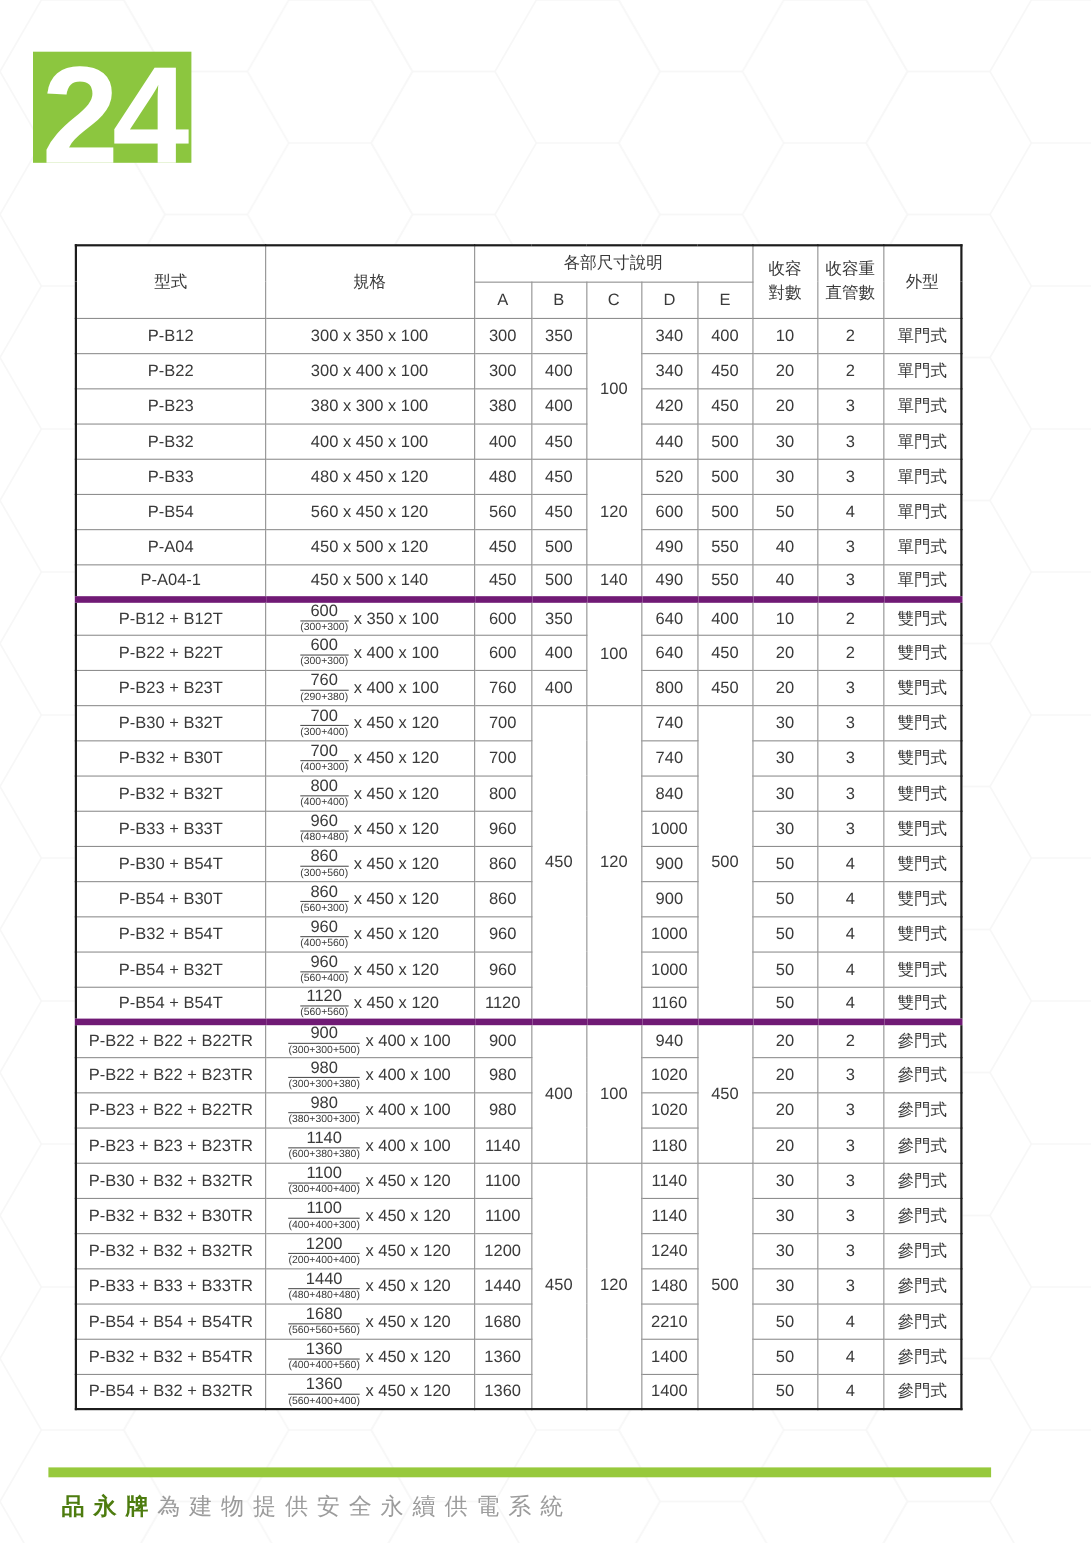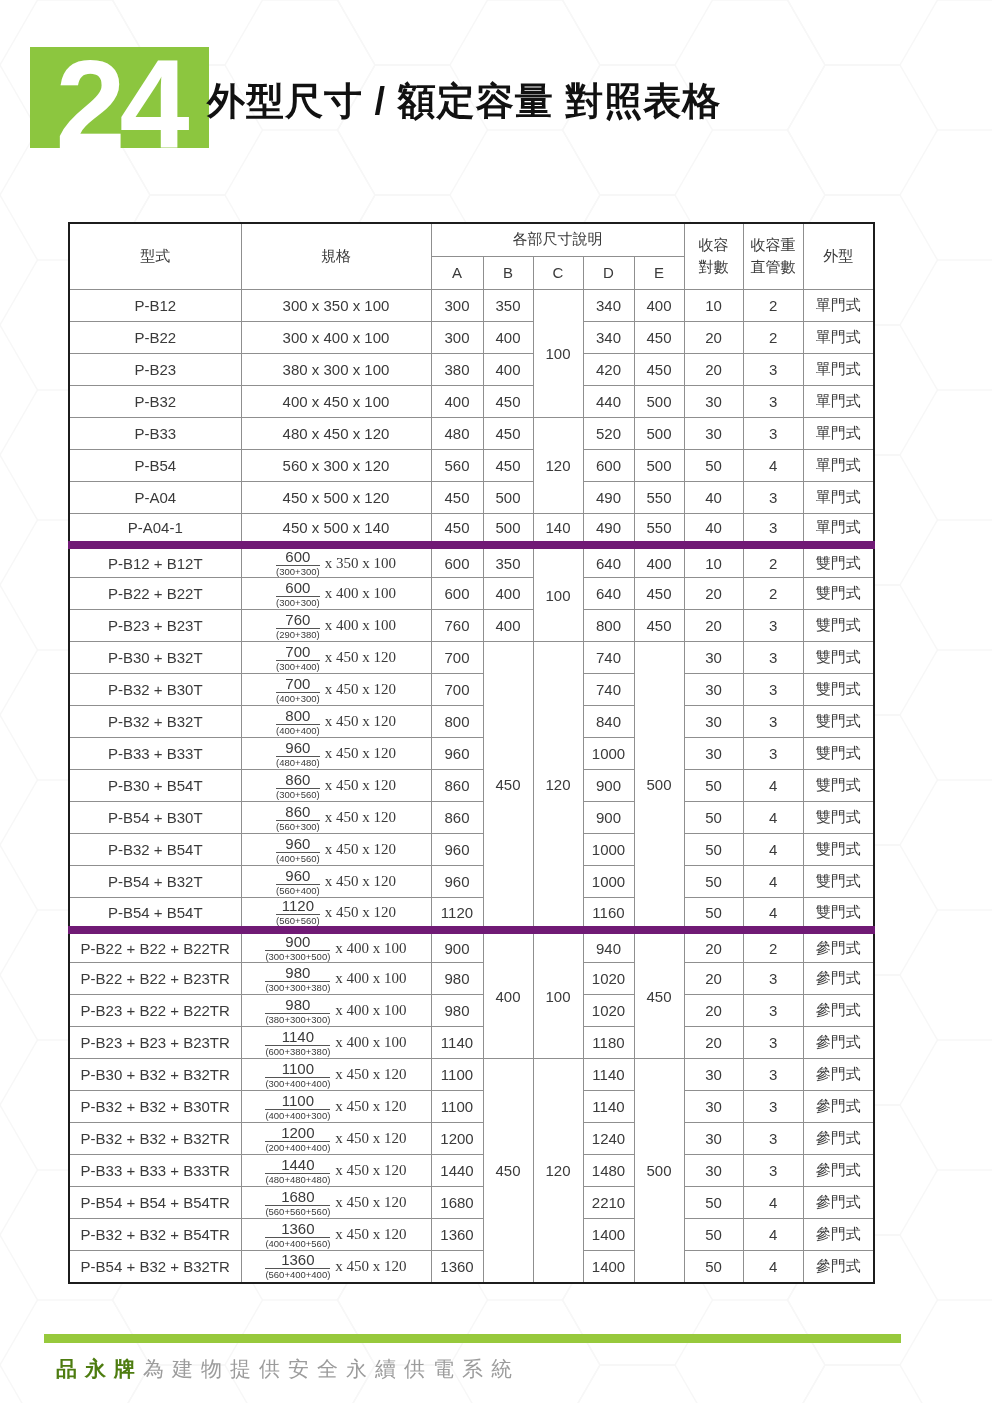--- a/index.html
+++ b/index.html
@@ -13,21 +13,21 @@
   .hexbg {
     position: absolute; left: 0; top: 0;
     width: 992px; height: 1403px;
     z-index: 0;
   }
   .content { position: absolute; inset: 0; z-index: 1; }
 
   
   .badge {
     position: absolute; left: 30px; top: 47px;
-    width: 179px; height: 101px;
+    width: 144px; height: 101px;
     background: #8CC63F;
     overflow: hidden;
     text-align: center;
   }
   .badge span {
     color: #ffffff;
     font-size: 126px;
     font-weight: 800;
     letter-spacing: -6px;
     line-height: 116px;
@@ -54,30 +54,30 @@
   table.spec th, table.spec td {
     border: 1px solid #8f8f8f;
     text-align: center;
     vertical-align: middle;
     font-size: 15px;
     font-weight: 400;
     padding: 0;
   }
   thead tr { height: 33px; }
   tbody tr { height: 32px; }
-  tbody tr.section-start td { border-top: 8px solid #701a75; }
+  tbody tr.section-start td { border-top: 6px solid #701a75; }
   td.model-cell { text-align: left; padding-left: 12px; white-space: nowrap; }
   td.spec-cell { white-space: nowrap; }
   .frac { display: inline-block; vertical-align: middle; text-align: center; }
   .frac .num {
     display: block; font-size: 15px; line-height: 15px;
     padding: 0 4px 1px 4px; border-bottom: 1px solid #555555;
   }
   .frac .den { display: block; font-size: 9.5px; line-height: 11px; letter-spacing: 0; }
-  .spec-rest { display: inline-block; vertical-align: middle; margin-left: 5px; font-family: Liberation Serif, serif; }
+  .spec-rest { display: inline-block; vertical-align: middle; margin-left: 5px; }
   th div { line-height: 22px; }
 
   
   .footer-bar {
     position: absolute; left: 44px; top: 1334px;
     width: 857px; height: 9px;
     background: #97C93C;
   }
   p.footer {
     position: absolute; left: 56px; top: 1355px;
@@ -100,21 +100,20 @@
   </defs>
   <rect width="992" height="1403" fill="url(#hexpat)"></rect>
   <rect width="992" height="1403" fill="#ffffff" opacity="0.55"></rect>
 </svg>
 
 <div class="content">
 
   <div class="badge">
     <span>24</span>
   </div>
-  <h1 class="page-title">外型尺寸 / 額定容量  對照表格</h1>
 
   <table class="spec">
     <colgroup>
       <col style="width:172px">
         <col style="width:190px">
       <col style="width:52px">
         <col style="width:50px">
         <col style="width:50px">
         <col style="width:51px">
         <col style="width:50px">
@@ -198,21 +197,21 @@
           <td>450</td>
           <td rowspan="3">120</td>
           <td>520</td>
           <td>500</td>
           <td>30</td>
           <td>3</td>
           <td>單門式</td>
         </tr>
         <tr>
           <td class="model-cell">P-B54</td>
-          <td class="spec-cell"><span>560 x 300 x 120</span></td>
+          <td class="spec-cell"><span>560 x 450 x 120</span></td>
           <td>560</td>
           <td>450</td>
           <td>600</td>
           <td>500</td>
           <td>50</td>
           <td>4</td>
           <td>單門式</td>
         </tr>
         <tr>
           <td class="model-cell">P-A04</td>

